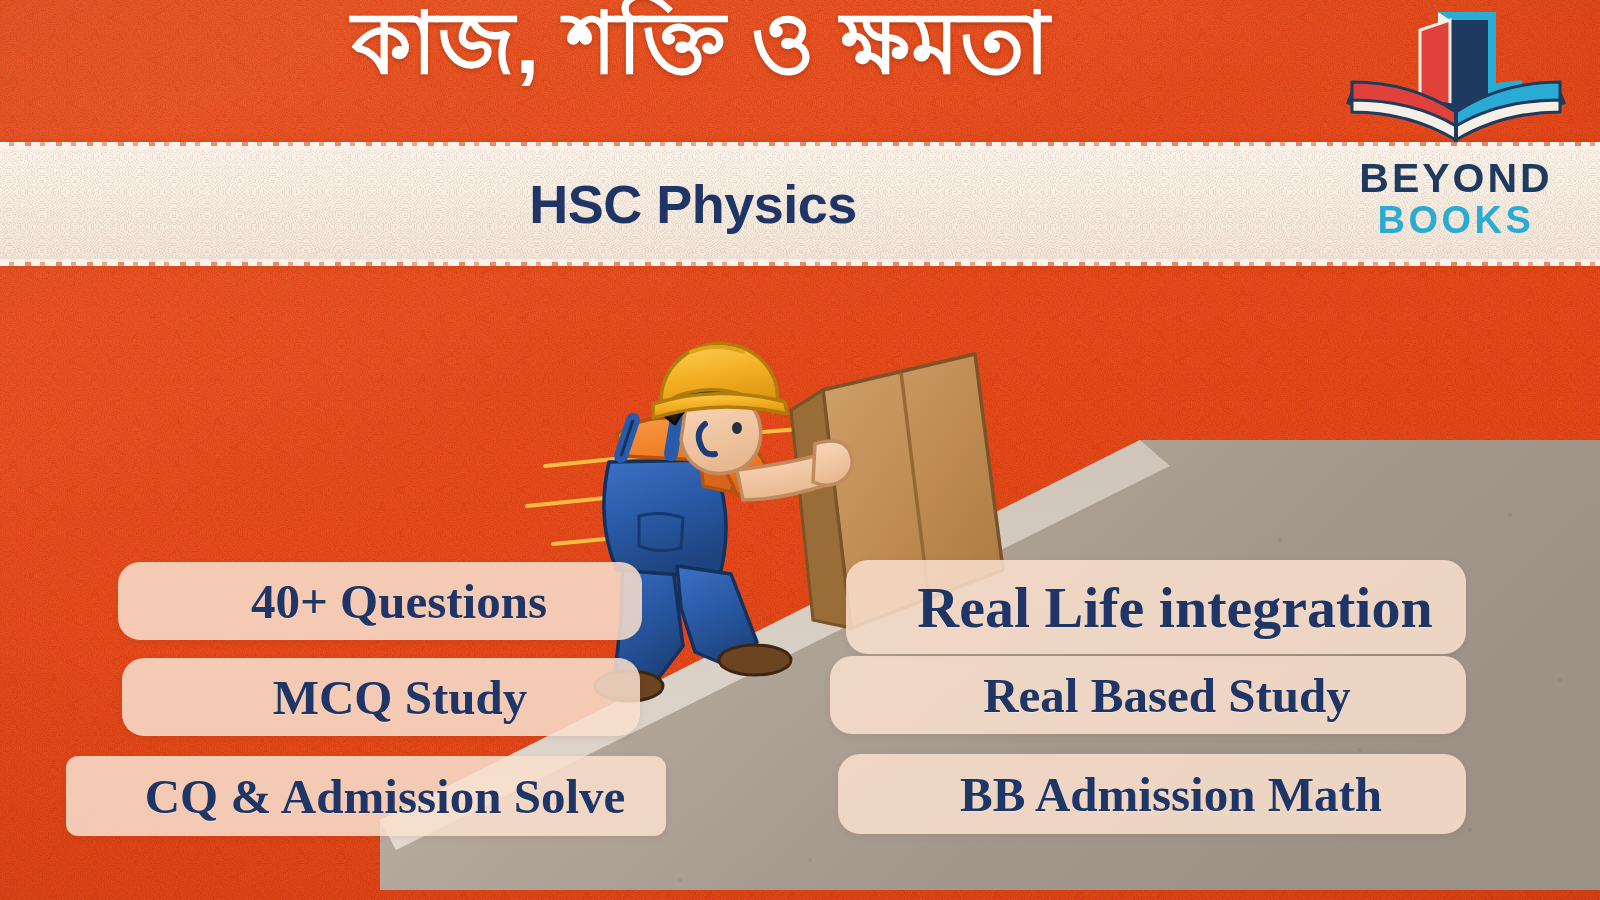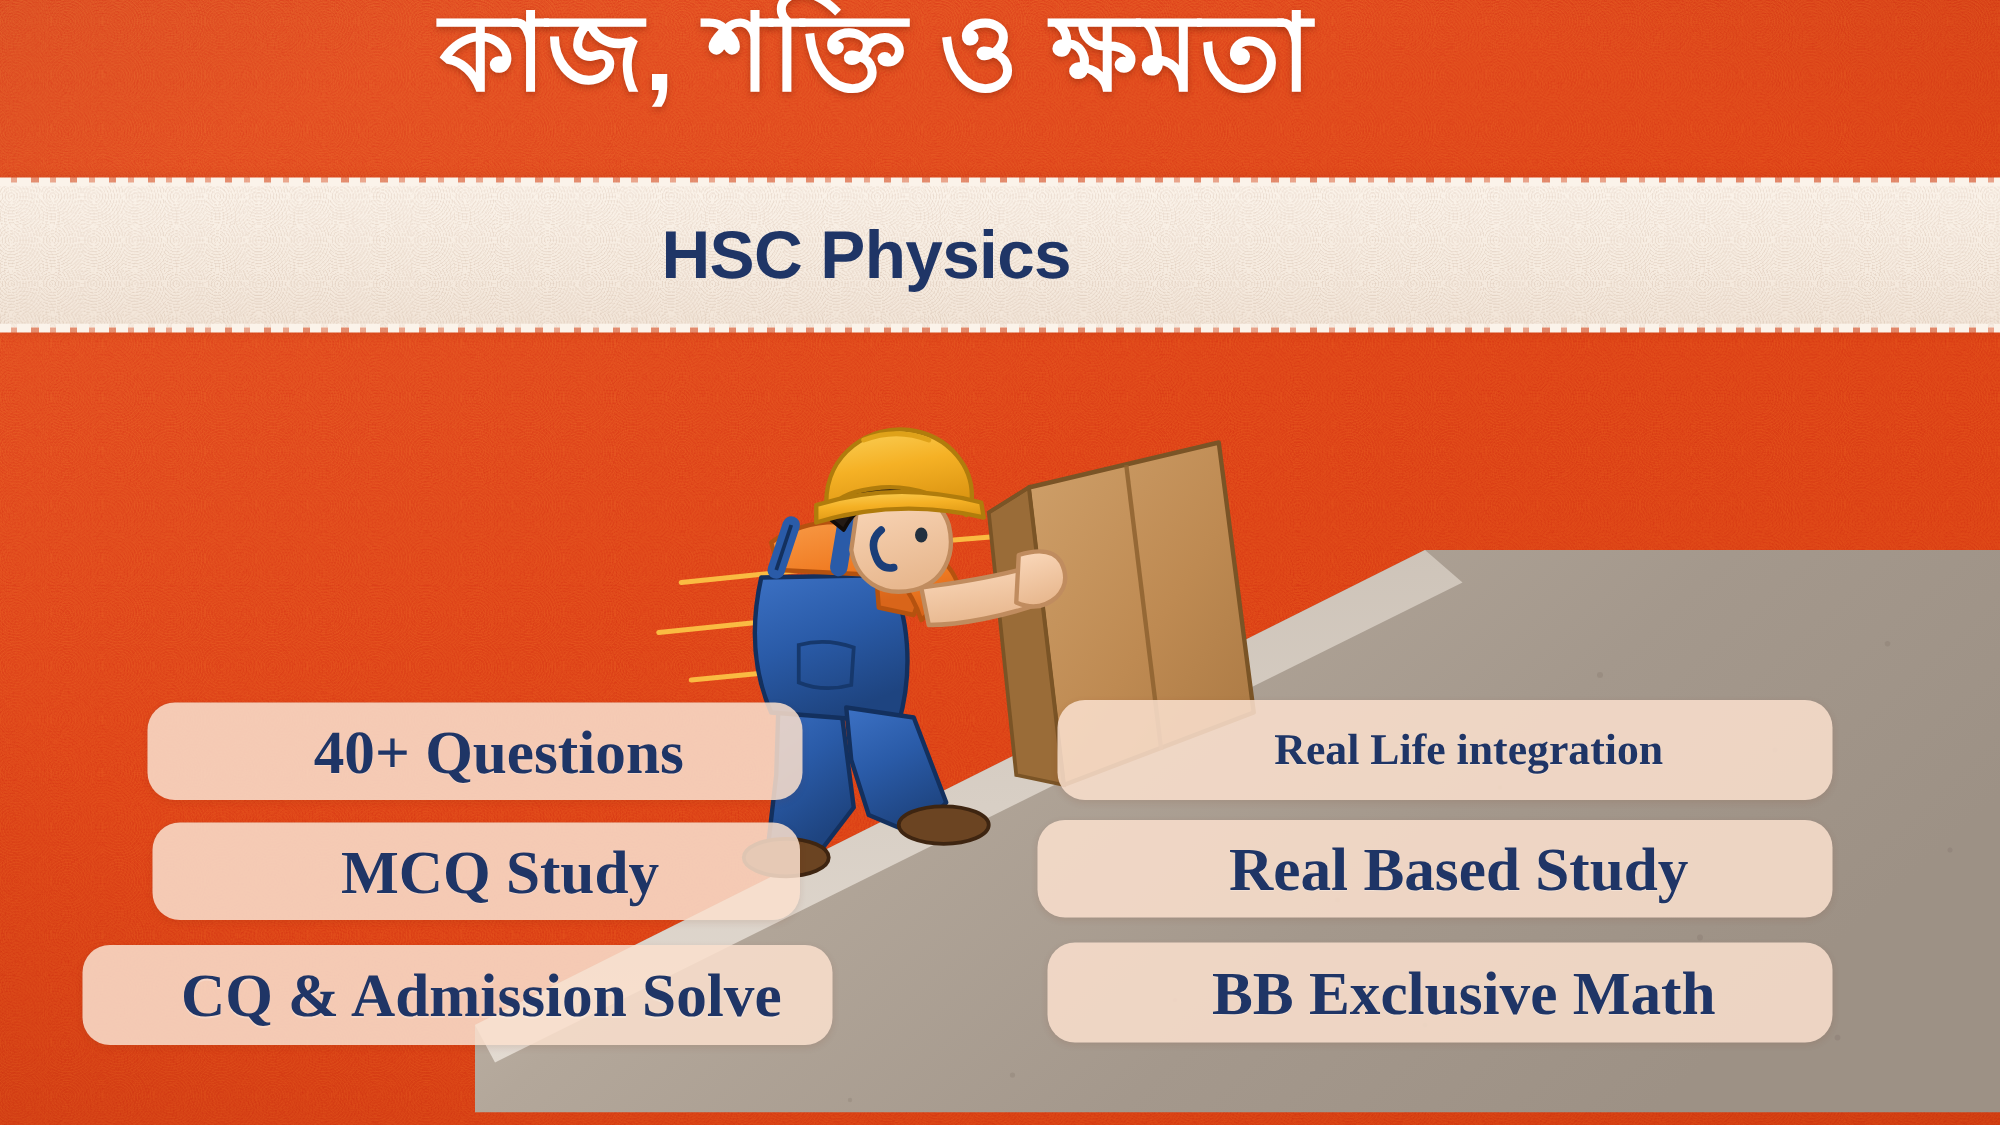--- a/index.html
+++ b/index.html
@@ -138,23 +138,23 @@
     z-index:7;
     box-shadow:0 2px 6px rgba(120,40,10,.10);
     text-shadow:0 1px 0 rgba(255,255,255,.25);
     white-space:nowrap;
     backdrop-filter:saturate(.9);
     padding-left:38px;
   }
 
   .pl-0{ left:118px;  top:562px; width:524px; height:78px; font-size:49px; }
   .pl-1{ left:122px;  top:658px; width:518px; height:78px; font-size:49px; }
-  .pl-2{ left:66px;   top:756px; width:600px; height:80px; font-size:49px; }
-
-  .pr-0{ left:846px;  top:560px; width:620px; height:80px; font-size:35px; }
+  .pl-2{ left:66px;   top:756px; width:600px; height:80px; font-size:49px;border-radius:12px; }
+
+  .pr-0{ left:846px;  top:560px; width:620px; height:94px; font-size:58px; }
   .pr-1{ left:830px;  top:656px; width:636px; height:78px; font-size:49px; }
   .pr-2{ left:838px;  top:754px; width:628px; height:80px; font-size:49px; }
 </style>
 </head>
 <body>
 
 <div id="poster">
 
   <div class="bg-base"></div>
   <div class="bg-noise"></div>
@@ -280,22 +280,53 @@
     <div class="bn-title">কাজ, শক্তি ও ক্ষমতা</div>
   </div>
 
   <div class="band">
     <div class="band-noise"></div>
     <div class="band-edge top"></div>
     <div class="band-edge bot"></div>
     <div class="subtitle">HSC Physics</div>
   </div>
 
+  <div class="logo">
+    <svg class="logo-mark" viewBox="0 0 220 146">
+
+      <path d="M92 4 L150 4 L150 96 L92 96 Z" fill="#29ABD4"></path>
+
+      <path d="M104 12 L142 12 L142 104 L104 112 Z" fill="#1E3A5F"></path>
+
+      <path d="M92 4 L104 12 L104 112 L92 96 Z" fill="#F6EFE6"></path>
+
+      <path d="M74 22 L104 12 L104 102 L74 94 Z" fill="#E0413A"></path>
+      <path d="M74 22 L104 12 L104 102 L74 94 Z" fill="none" stroke="#F6EFE6" stroke-width="3"></path>
+
+      <path d="M142 76 L176 72 L176 92 L198 90 L198 106 L142 110 Z" fill="#29ABD4"></path>
+
+      <path d="M110 96 L6 80 L0 96 L110 120 Z" fill="#1E3A5F"></path>
+      <path d="M110 96 L214 80 L220 96 L110 120 Z" fill="#1E3A5F"></path>
+
+      <path d="M110 104 C80 84 44 74 6 74 L6 98 C44 98 80 108 110 126 Z" fill="#E0413A" stroke="#1E3A5F" stroke-width="3"></path>
+
+      <path d="M110 104 C140 84 176 74 214 74 L214 98 C176 98 140 108 110 126 Z" fill="#29ABD4" stroke="#1E3A5F" stroke-width="3"></path>
+
+      <path d="M110 118 C80 100 44 92 6 92 L6 104 C44 104 80 114 110 132 Z" fill="#F6EFE6" stroke="#1E3A5F" stroke-width="3"></path>
+      <path d="M110 118 C140 100 176 92 214 92 L214 104 C176 104 140 114 110 132 Z" fill="#F6EFE6" stroke="#1E3A5F" stroke-width="3"></path>
+
+      <path d="M110 104 L110 134" stroke="#1E3A5F" stroke-width="4"></path>
+    </svg>
+    <div class="logo-words">
+      <div class="logo-beyond">BEYOND</div>
+      <div class="logo-books">BOOKS</div>
+    </div>
+  </div>
 
   <div class="pill pl-0">40+ Questions</div>
   <div class="pill pl-1">MCQ Study</div>
   <div class="pill pl-2">CQ &amp; Admission Solve</div>
 
   <div class="pill pr-0">Real Life integration</div>
   <div class="pill pr-1">Real Based Study</div>
-  <div class="pill pr-2">BB Exclusive Math</div>
+  <div class="pill pr-2">BB Admission Math</div>
 
 </div>
 
 </body></html>

